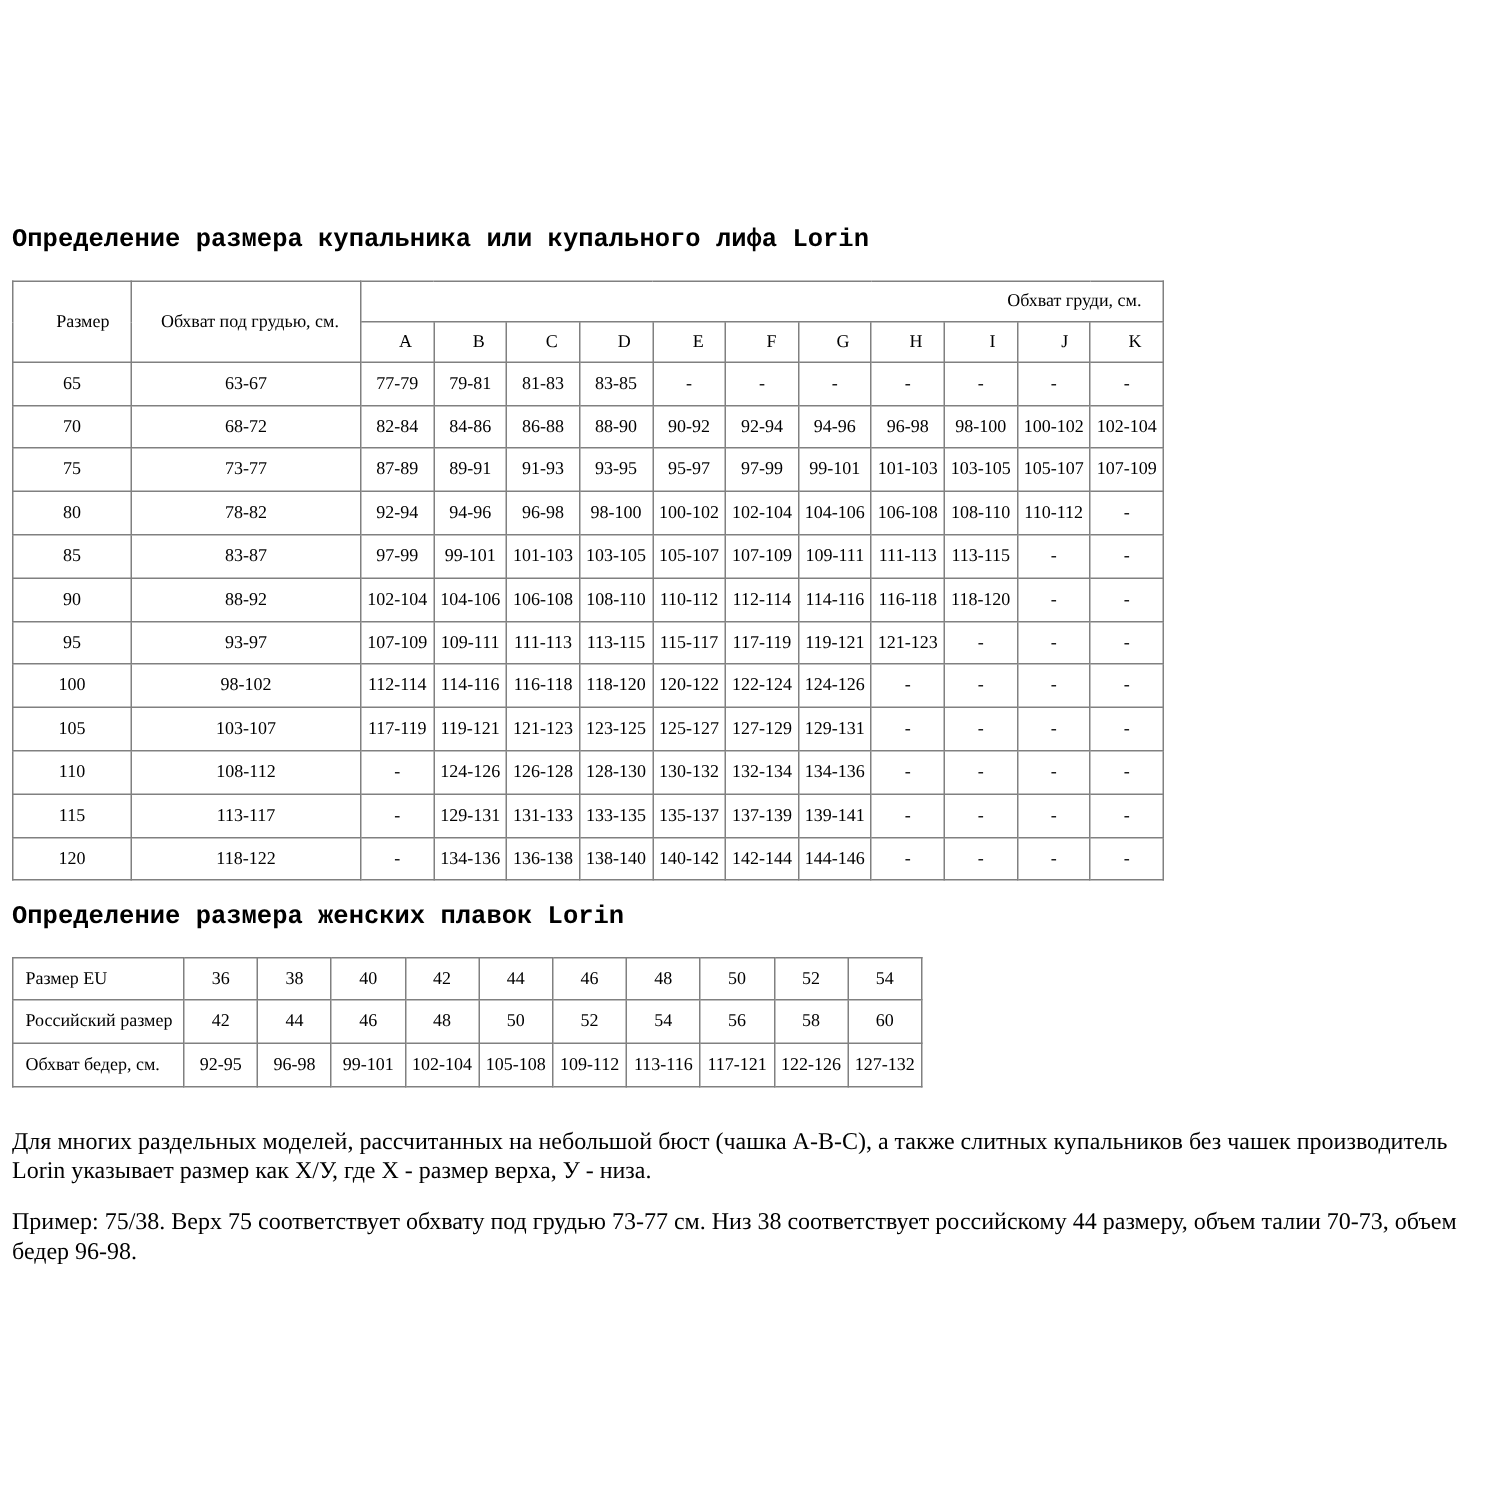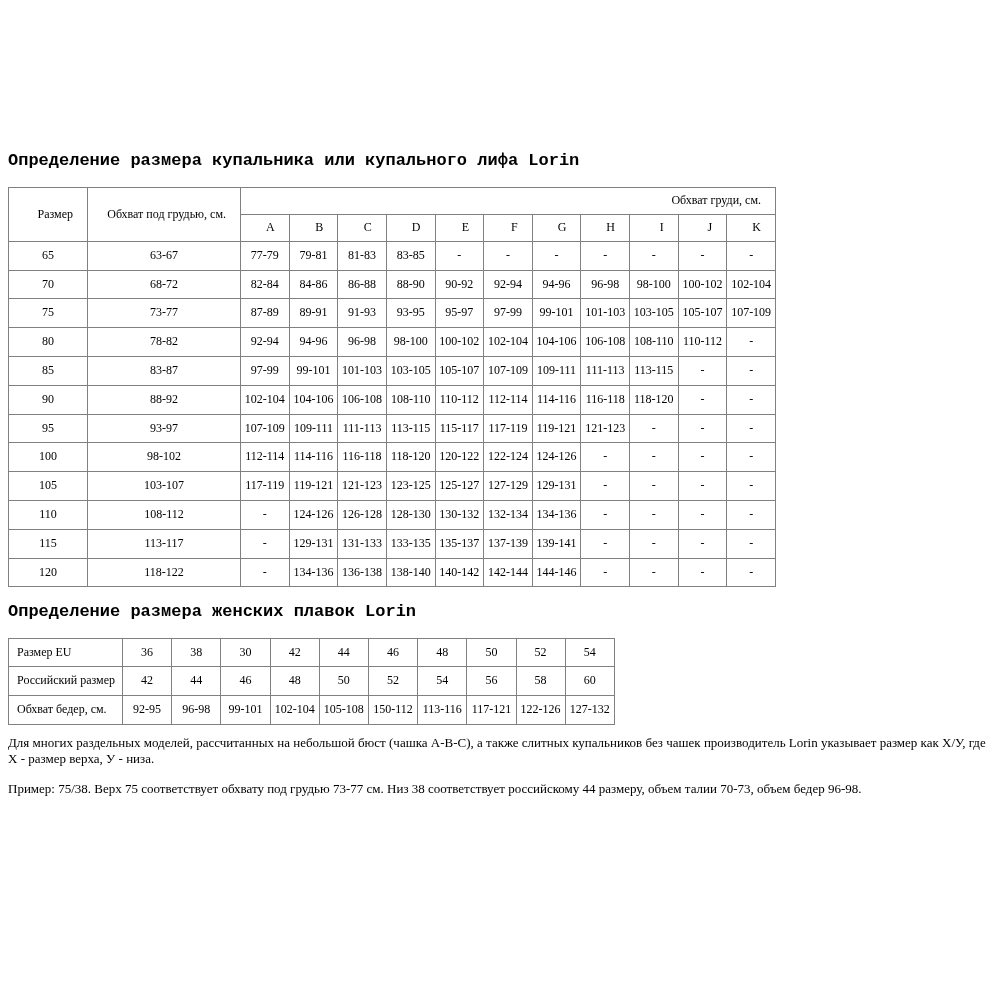--- a/index.html
+++ b/index.html
@@ -45,22 +45,22 @@
   }
   .bra-table thead th { padding: 6px 14px; text-align: right; }
   .col-size { width: 50px; }
   .col-underbust { width: 124px; }
   .bottoms-table .row-label {
     width: 103px;
     text-align: left;
     padding-left: 8px;
   }
   .note {
-    font-size: 13px;
-    margin: 10px 0 0 0;
+    font-size: 16px;
+    margin: 27px 0 0 0;
     line-height: 1.2;
   }
   .note + .note { margin-top: 15px; }
 </style>
 </head>
 <body>
 
 <div class="page">
 
   <h1 class="section-heading">Определение размера купальника или купального лифа Lorin</h1>
@@ -271,21 +271,21 @@
   </table>
 
   <h2 class="section-heading second">Определение размера женских плавок Lorin</h2>
 
   <table class="bottoms-table">
     <tbody>
         <tr>
           <th class="row-label">Размер EU</th>
           <td>36</td>
           <td>38</td>
-          <td>30</td>
+          <td>40</td>
           <td>42</td>
           <td>44</td>
           <td>46</td>
           <td>48</td>
           <td>50</td>
           <td>52</td>
           <td>54</td>
         </tr>
         <tr>
           <th class="row-label">Российский размер</th>
@@ -300,21 +300,21 @@
           <td>58</td>
           <td>60</td>
         </tr>
         <tr>
           <th class="row-label">Обхват бедер, см.</th>
           <td>92-95</td>
           <td>96-98</td>
           <td>99-101</td>
           <td>102-104</td>
           <td>105-108</td>
-          <td>150-112</td>
+          <td>109-112</td>
           <td>113-116</td>
           <td>117-121</td>
           <td>122-126</td>
           <td>127-132</td>
         </tr>
       </tbody>
   </table>
 
   <p class="note">Для многих раздельных моделей, рассчитанных на небольшой бюст (чашка A-B-C), а также слитных купальников без чашек производитель Lorin указывает размер как X/У, где X - размер верха, У - низа.</p>
   <p class="note">Пример: 75/38. Верх 75 соответствует обхвату под грудью 73-77 см. Низ 38 соответствует российскому 44 размеру, объем талии 70-73, объем бедер 96-98.</p>

